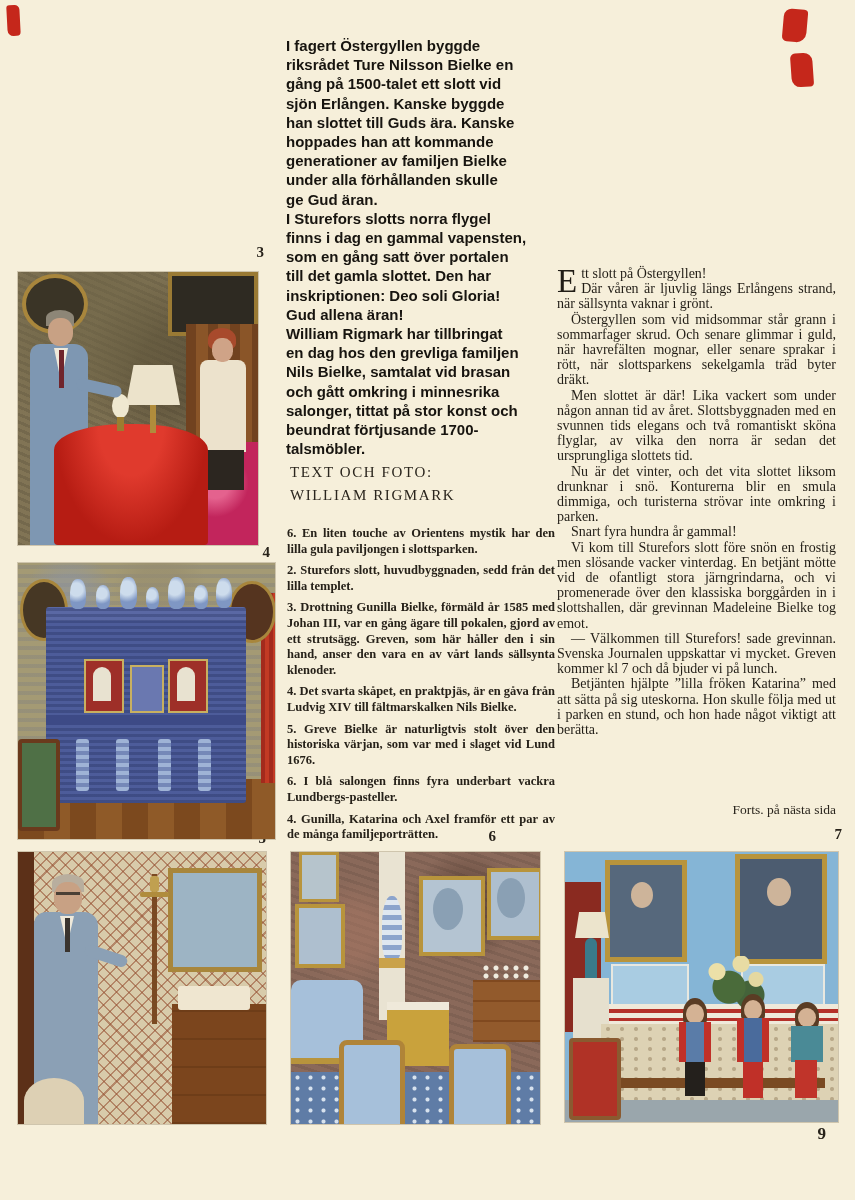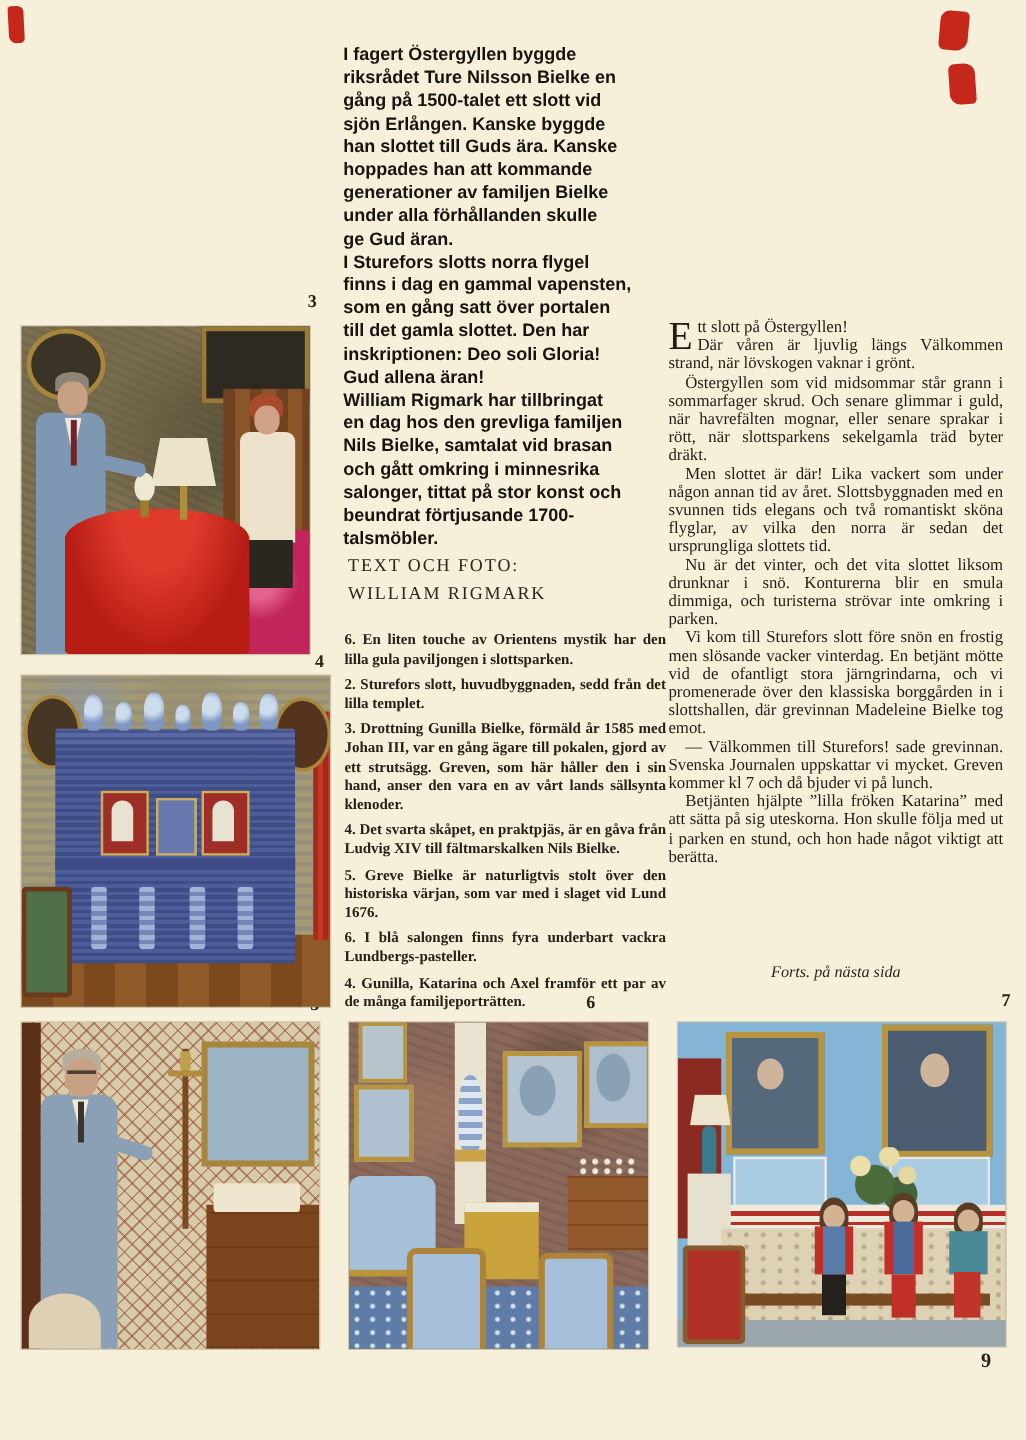--- a/index.html
+++ b/index.html
@@ -24,21 +24,21 @@
   
   .byline{position:absolute; left:290px; top:461px; font-size:15px; letter-spacing:1.6px; line-height:23px; color:#2a251d;}
   
   .captions{position:absolute; left:287px; top:526px; width:268px;}
   .captions p{margin:0 0 6px 0; font-weight:bold; font-size:12.5px; line-height:15.6px; text-align:justify; color:#262119;}
   
   .article{position:absolute; left:557px; top:266px; width:279px; font-size:14px; line-height:15.2px; text-align:justify; color:#211d16;}
   .article p{margin:0; text-indent:14px;}
   .article p.first{text-indent:0; white-space:pre-line;}
   .dropcap{float:left; font-size:33px; line-height:27px; padding:2px 4px 0 0; font-weight:normal;}
-  .continuation{position:absolute; left:557px; top:802px; width:279px; text-align:center; font-style:italic; font-size:13.5px; color:#2a251d;}
+  .continuation{position:absolute; left:557px; top:802px; width:279px; text-align:right; font-size:13.5px; color:#2a251d;}
   
   .num{position:absolute; width:18px; text-align:right; font-weight:bold; font-size:15px; color:#27221a;}
   .num-3{left:246px; top:244px;}
   .num-4{left:252px; top:544px;}
   .num-5{left:248px; top:830px;}
   .num-6{left:478px; top:828px;}
   .num-7{left:824px; top:826px;}
   .pagenum{position:absolute; left:800px; top:1124px; width:26px; text-align:right; font-weight:bold; font-size:17px; color:#27221a;}
 
   
@@ -224,24 +224,25 @@
     <p>2. Sturefors slott, huvudbyggnaden, sedd från det lilla templet.</p>
     <p>3. Drottning Gunilla Bielke, förmäld år 1585 med Johan III, var en gång ägare till pokalen, gjord av ett strutsägg. Greven, som här håller den i sin hand, anser den vara en av vårt lands sällsynta klenoder.</p>
     <p>4. Det svarta skåpet, en praktpjäs, är en gåva från Ludvig XIV till fältmarskalken Nils Bielke.</p>
     <p>5. Greve Bielke är naturligtvis stolt över den historiska värjan, som var med i slaget vid Lund 1676.</p>
     <p>6. I blå salongen finns fyra underbart vackra Lundbergs-pasteller.</p>
     <p>4. Gunilla, Katarina och Axel framför ett par av de många familjeporträtten.</p>
   </div>
 
   <div class="article">
     <p class="first"><span class="dropcap">E</span><span>tt slott på Östergyllen!
-Där våren är ljuvlig längs Välkommen strand, när lövskogen vaknar i grönt.</span></p>
+Där våren är ljuvlig längs Erlångens strand, när sällsynta vaknar i grönt.</span></p>
     <p>Östergyllen som vid midsommar står grann i sommarfager skrud. Och senare glimmar i guld, när havrefälten mognar, eller senare sprakar i rött, när slottsparkens sekelgamla träd byter dräkt.</p>
     <p>Men slottet är där! Lika vackert som under någon annan tid av året. Slottsbyggnaden med en svunnen tids elegans och två romantiskt sköna flyglar, av vilka den norra är sedan det ursprungliga slottets tid.</p>
     <p>Nu är det vinter, och det vita slottet liksom drunknar i snö. Konturerna blir en smula dimmiga, och turisterna strövar inte omkring i parken.</p>
+    <p>Snart fyra hundra år gammal!</p>
     <p>Vi kom till Sturefors slott före snön en frostig men slösande vacker vinterdag. En betjänt mötte vid de ofantligt stora järngrindarna, och vi promenerade över den klassiska borggården in i slottshallen, där grevinnan Madeleine Bielke tog emot.</p>
     <p>— Välkommen till Sturefors! sade grevinnan. Svenska Journalen uppskattar vi mycket. Greven kommer kl 7 och då bjuder vi på lunch.</p>
     <p>Betjänten hjälpte ”lilla fröken Katarina” med att sätta på sig uteskorna. Hon skulle följa med ut i parken en stund, och hon hade något viktigt att berätta.</p>
   </div>
   <div class="continuation">Forts. på nästa sida</div>
 
   <div class="num num-3">3</div>
   <div class="num num-4">4</div>
   <div class="num num-5">5</div>
   <div class="num num-6">6</div>

